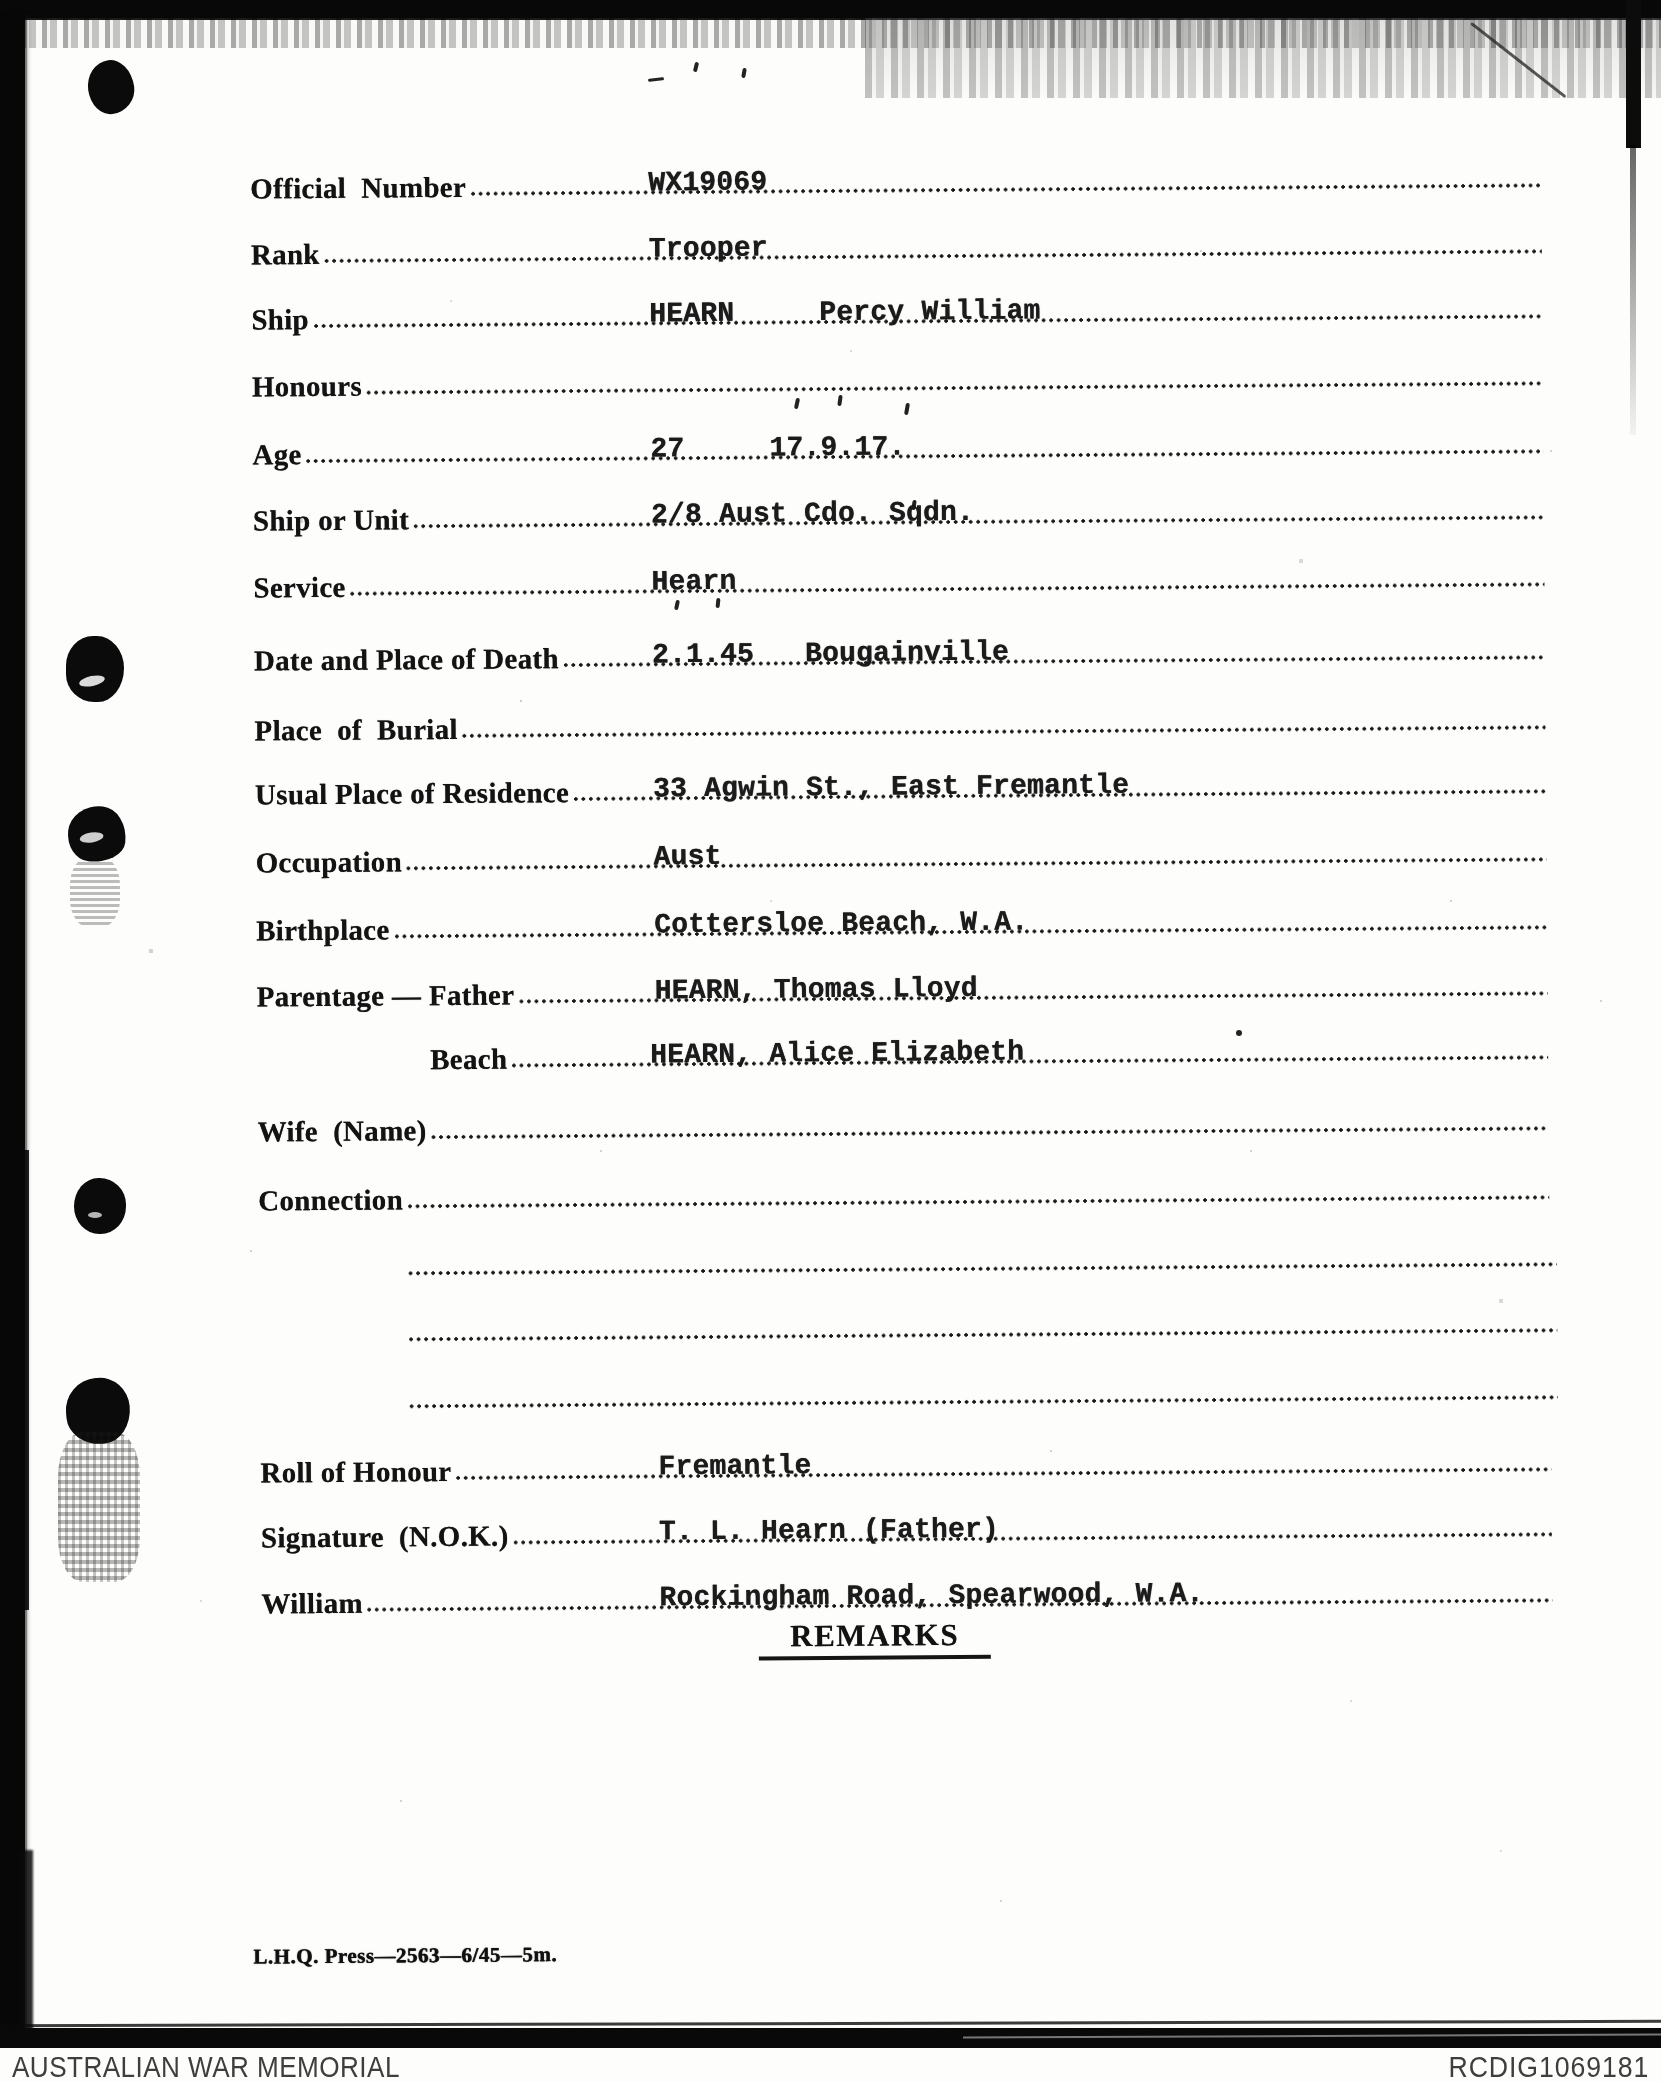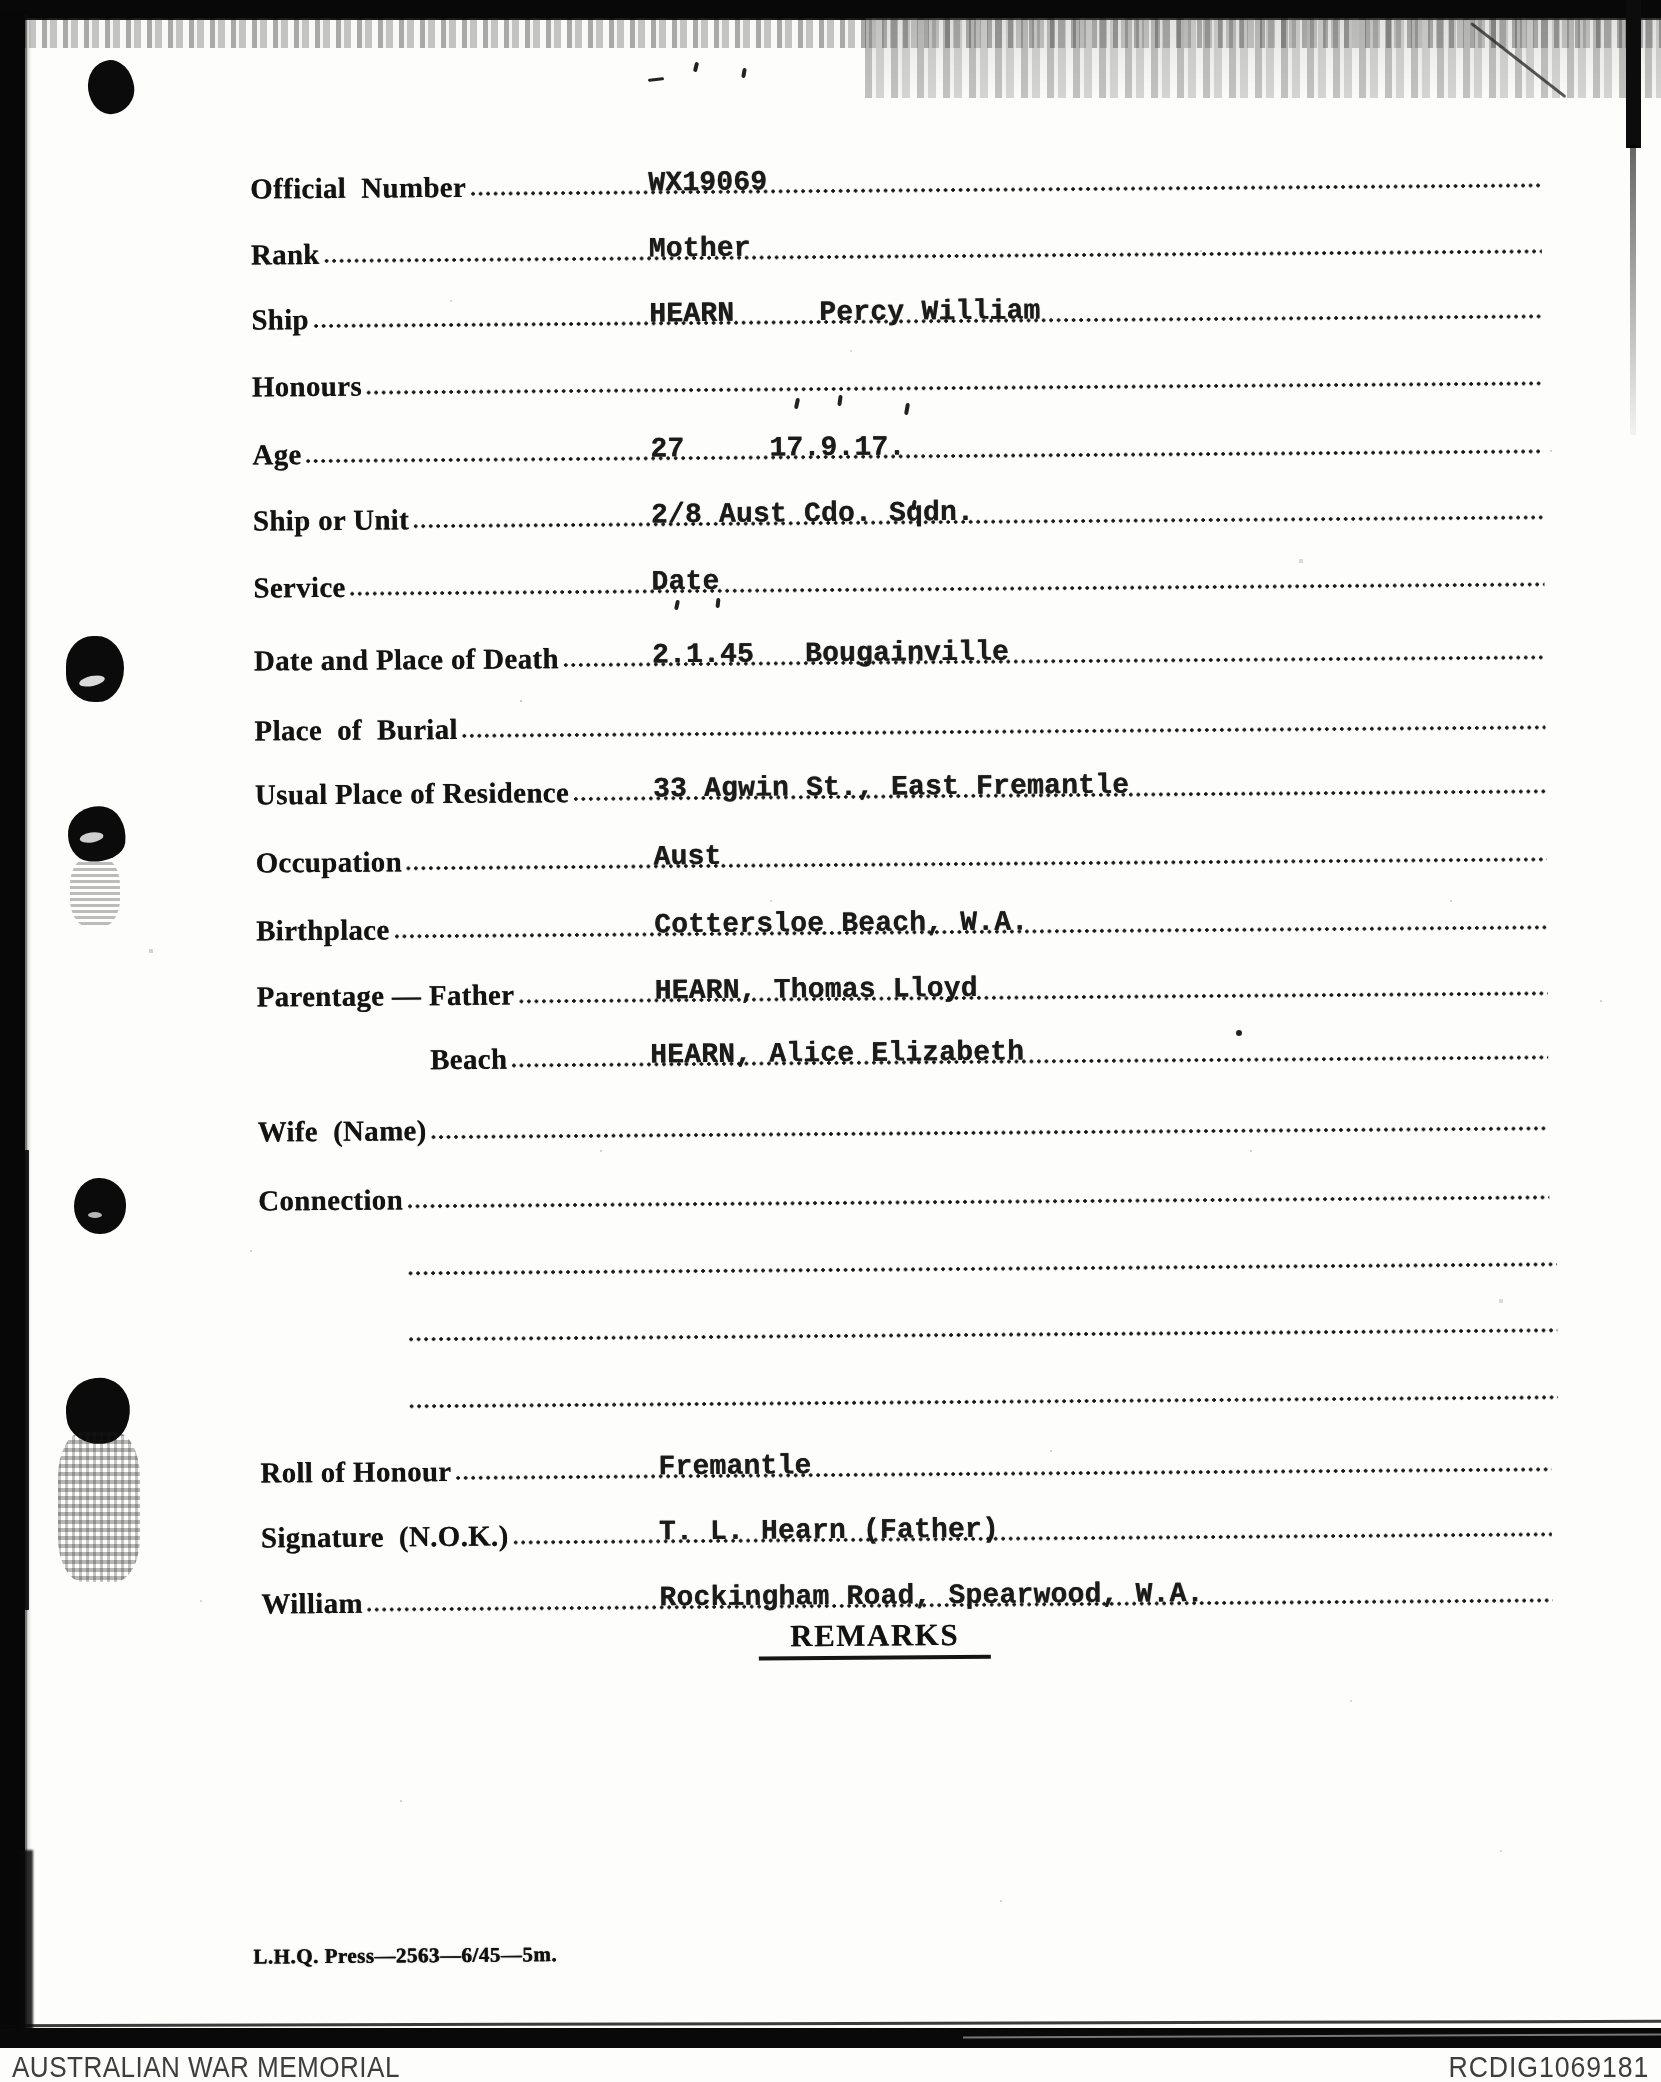--- a/index.html
+++ b/index.html
@@ -109,21 +109,21 @@
   <div class="form">
 
     <div class="row" style="top:156px">
       <span class="lbl">Official  Number</span>
       <div class="dots"></div>
       <span class="val">WX19069</span>
     </div>
     <div class="row" style="top:222px">
       <span class="lbl">Rank</span>
       <div class="dots"></div>
-      <span class="val">Mother</span>
+      <span class="val">Trooper</span>
     </div>
     <div class="row" style="top:287px">
       <span class="lbl">Ship</span>
       <div class="dots"></div>
       <span class="val">HEARN     Percy William</span>
     </div>
     <div class="row" style="top:354px">
       <span class="lbl">Honours</span>
       <div class="dots"></div>
       <span class="val"></span>
@@ -134,21 +134,21 @@
       <span class="val">27     17.9.17.</span>
     </div>
     <div class="row" style="top:488px">
       <span class="lbl">Ship or Unit</span>
       <div class="dots"></div>
       <span class="val">2/8 Aust Cdo. Sqdn.</span>
     </div>
     <div class="row" style="top:555px">
       <span class="lbl">Service</span>
       <div class="dots"></div>
-      <span class="val">Date</span>
+      <span class="val">Hearn</span>
     </div>
     <div class="row" style="top:628px">
       <span class="lbl">Date and Place of Death</span>
       <div class="dots"></div>
       <span class="val">2.1.45   Bougainville</span>
     </div>
     <div class="row" style="top:698px">
       <span class="lbl">Place  of  Burial</span>
       <div class="dots"></div>
       <span class="val"></span>

